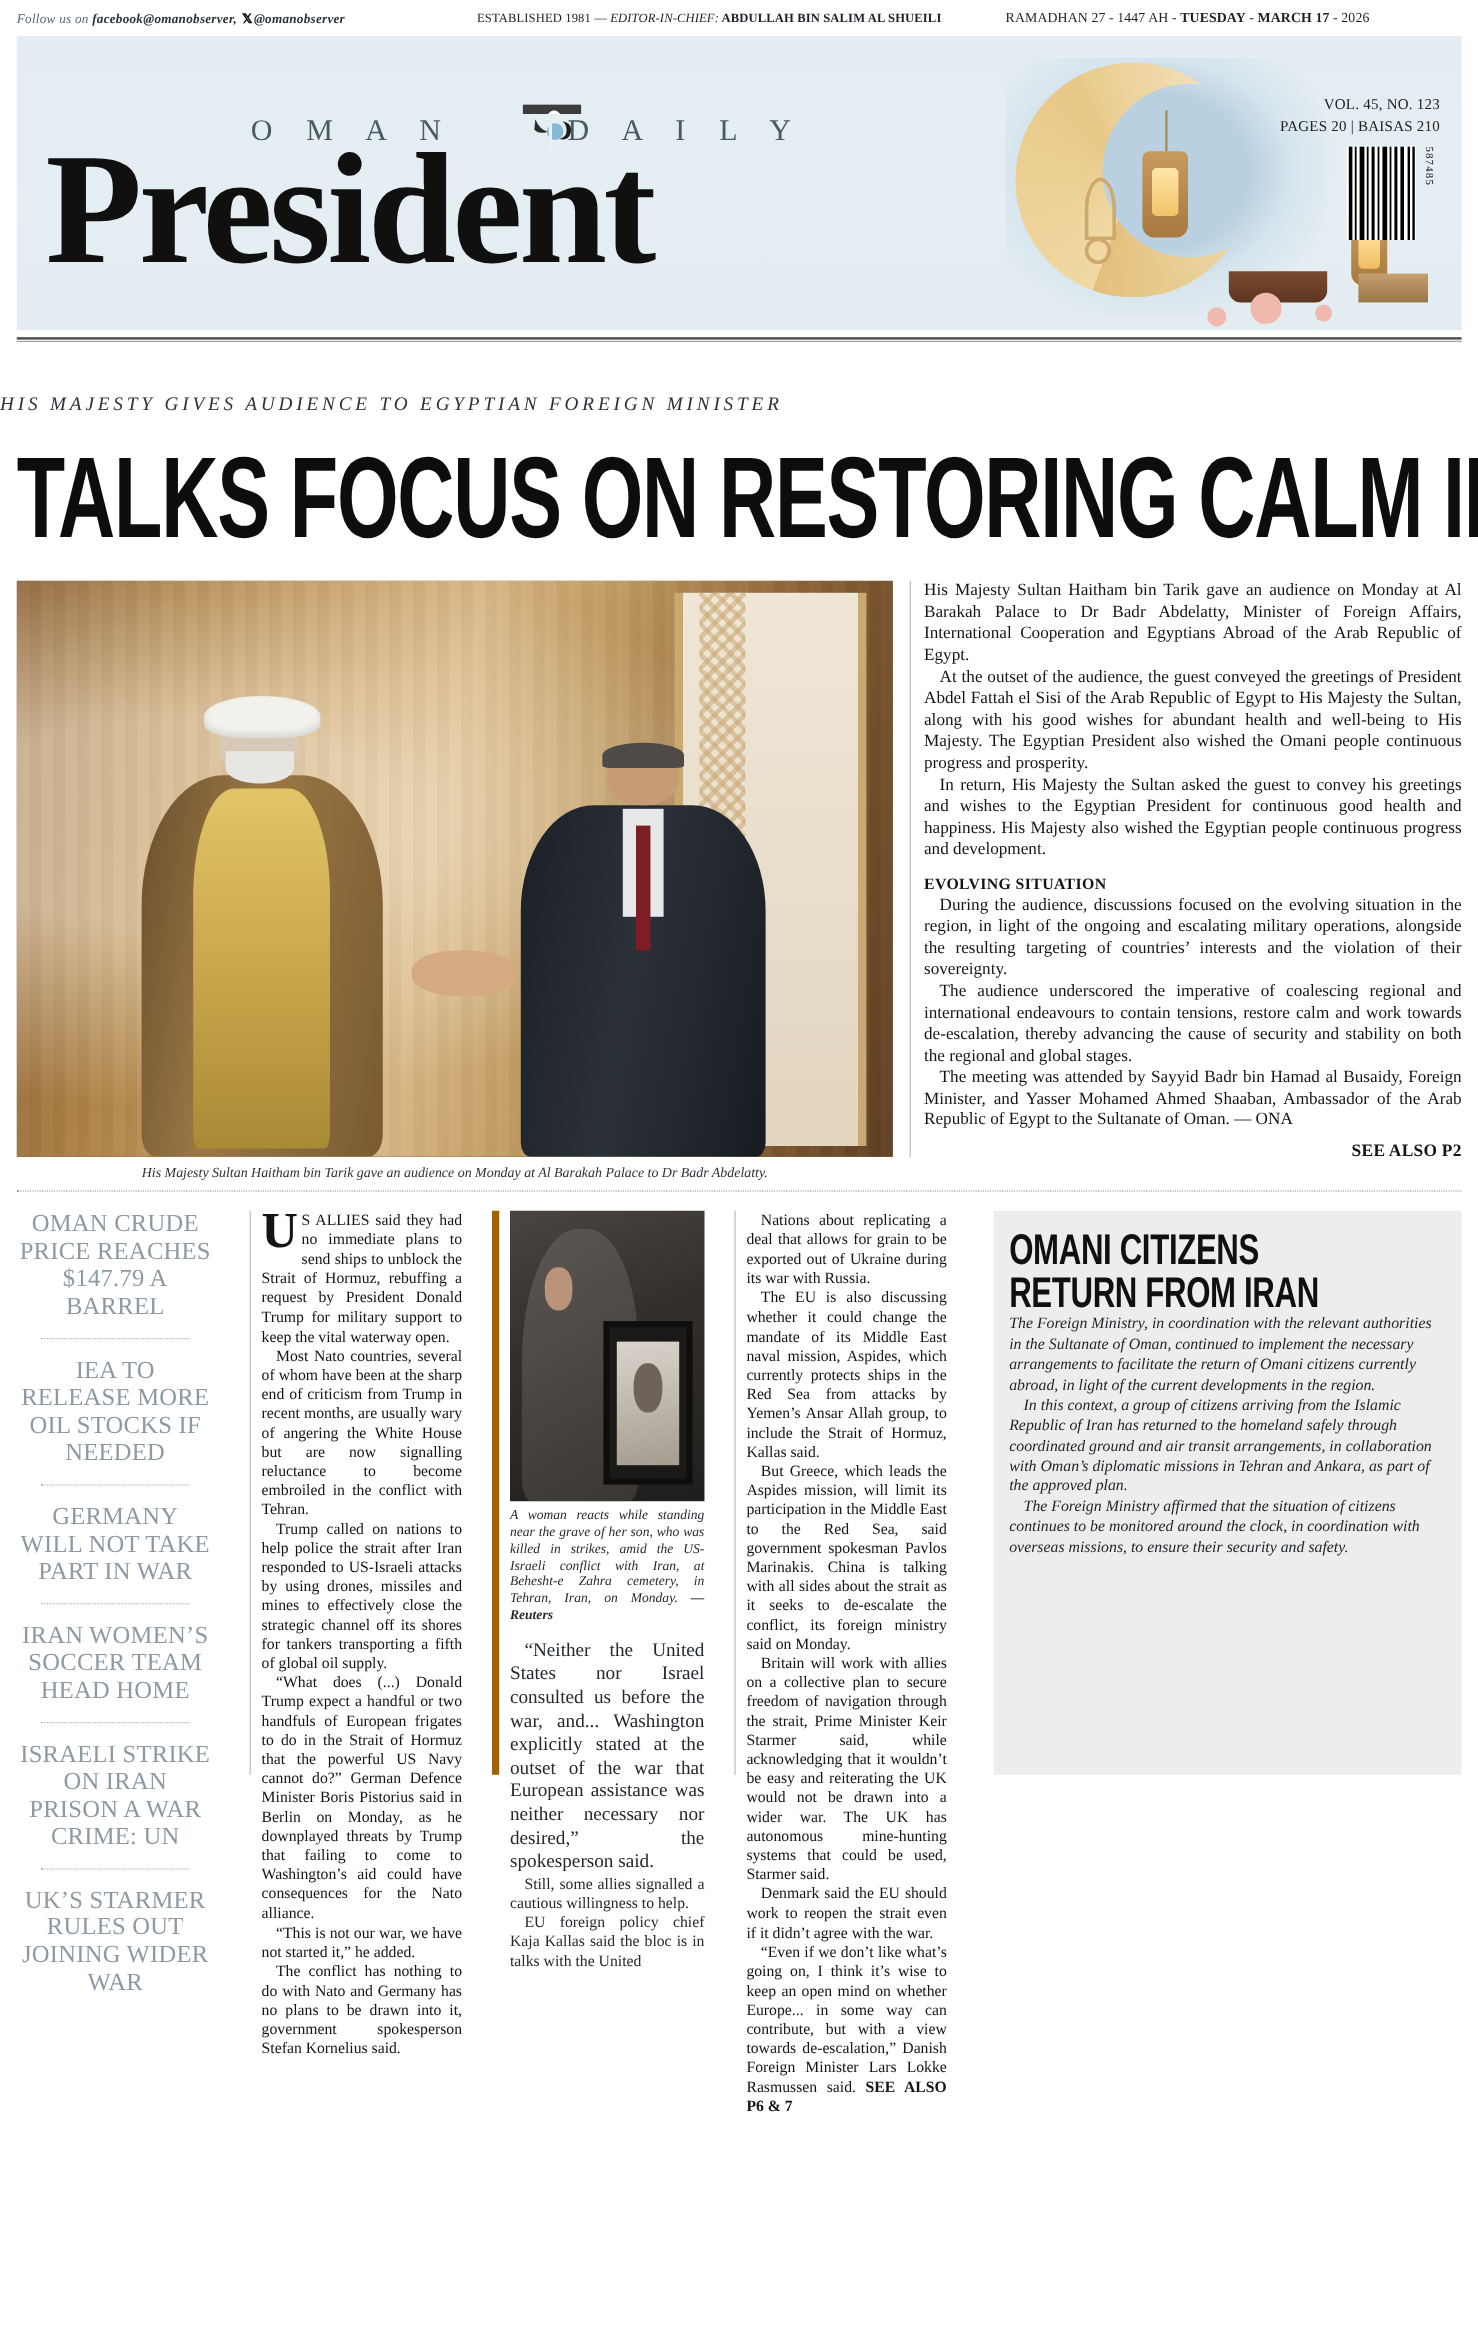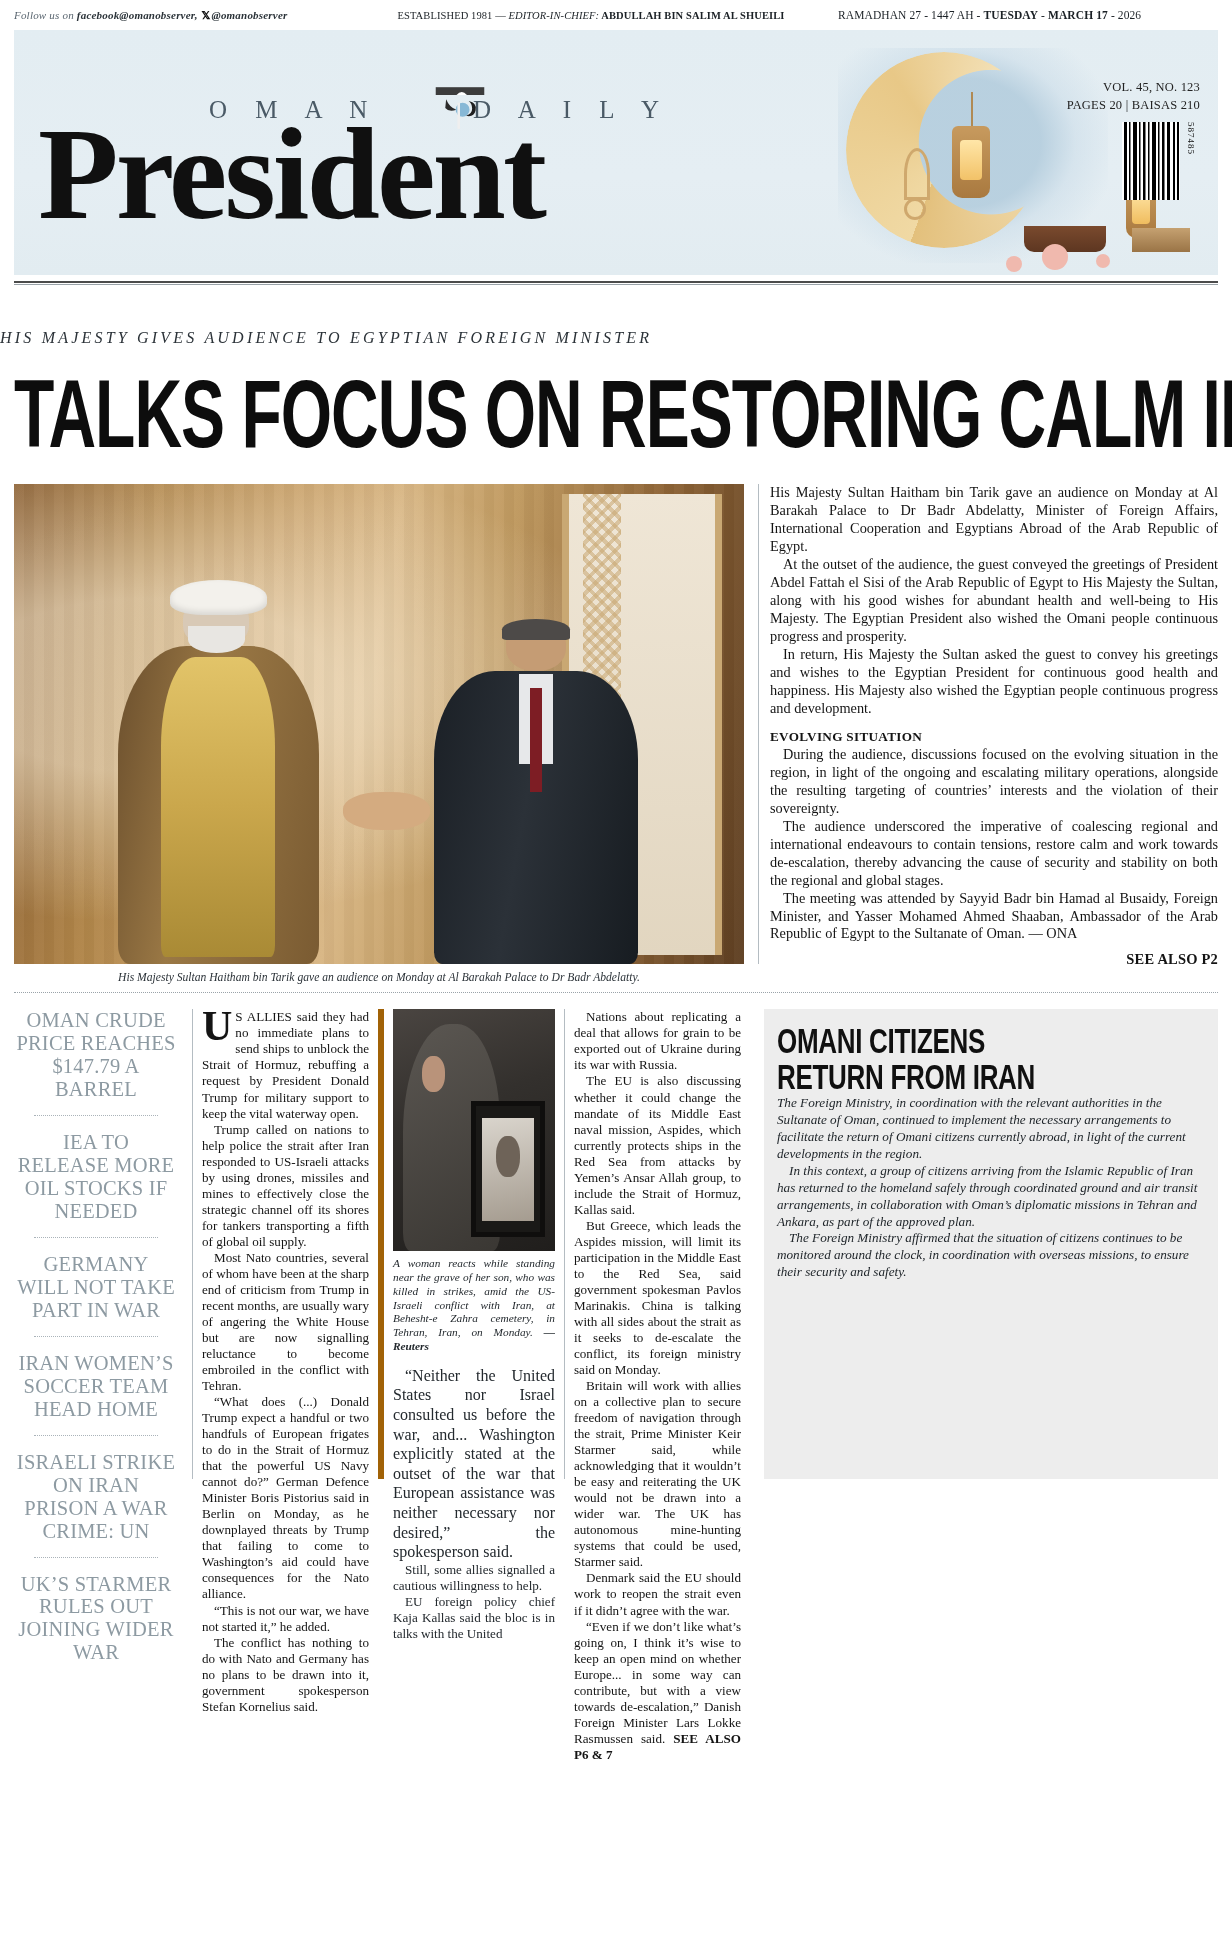--- a/index.html
+++ b/index.html
@@ -176,21 +176,21 @@
     font-size: 52px;
     font-style: italic;
     font-weight: bold;
     color: #0d0d0d;
     letter-spacing: -.5px;
     font-family: "Liberation Serif", serif;
   }
   .lower {
     margin: 16px 14px 0;
     display: flex;
-    gap: 0;
+    gap: 16px;
     height: 470px;
   }
   .col-brief {
     flex: 0 0 178px;
     padding-right: 14px;
     text-align: center;
   }
   .brief-item {
     font-size: 20.5px;
     line-height: 1.12;
@@ -481,22 +481,22 @@
       <div class="brief-sep"></div>
       <div class="brief-item">IRAN WOMEN’S SOCCER TEAM HEAD HOME</div>
       <div class="brief-sep"></div>
       <div class="brief-item">ISRAELI STRIKE ON IRAN PRISON A WAR CRIME: UN</div>
       <div class="brief-sep"></div>
       <div class="brief-item">UK’S STARMER RULES OUT JOINING WIDER WAR</div>
     </div>
 
     <div class="col-txt">
       <p class="noind dropcap">US ALLIES said they had no immediate plans to send ships to unblock the Strait of Hormuz, rebuffing a request by President Donald Trump for military support to keep the vital waterway open.</p>
+      <p>Most Nato countries, several of whom have been at the sharp end of criticism from Trump in recent months, are usually wary of angering the White House but are now signalling reluctance to become embroiled in the conflict with Tehran.</p>
       <p>Trump called on nations to help police the strait after Iran responded to US-Israeli attacks by using drones, missiles and mines to effectively close the strategic channel off its shores for tankers transporting a fifth of global oil supply.</p>
-      <p>Most Nato countries, several of whom have been at the sharp end of criticism from Trump in recent months, are usually wary of angering the White House but are now signalling reluctance to become embroiled in the conflict with Tehran.</p>
       <p>“What does (...) Donald Trump expect a handful or two handfuls of European frigates to do in the Strait of Hormuz that the powerful US Navy cannot do?” German Defence Minister Boris Pistorius said in Berlin on Monday, as he downplayed threats by Trump that failing to come to Washington’s aid could have consequences for the Nato alliance.</p>
       <p>“This is not our war, we have not started it,” he added.</p>
       <p>The conflict has nothing to do with Nato and Germany has no plans to be drawn into it, government spokesperson Stefan Kornelius said.</p>
     </div>
 
     <div class="col-photo">
       <div class="photo2">
         <div class="ph2-bg"></div>
         <div class="ph2-woman">
             <div class="ph2-face"></div>

